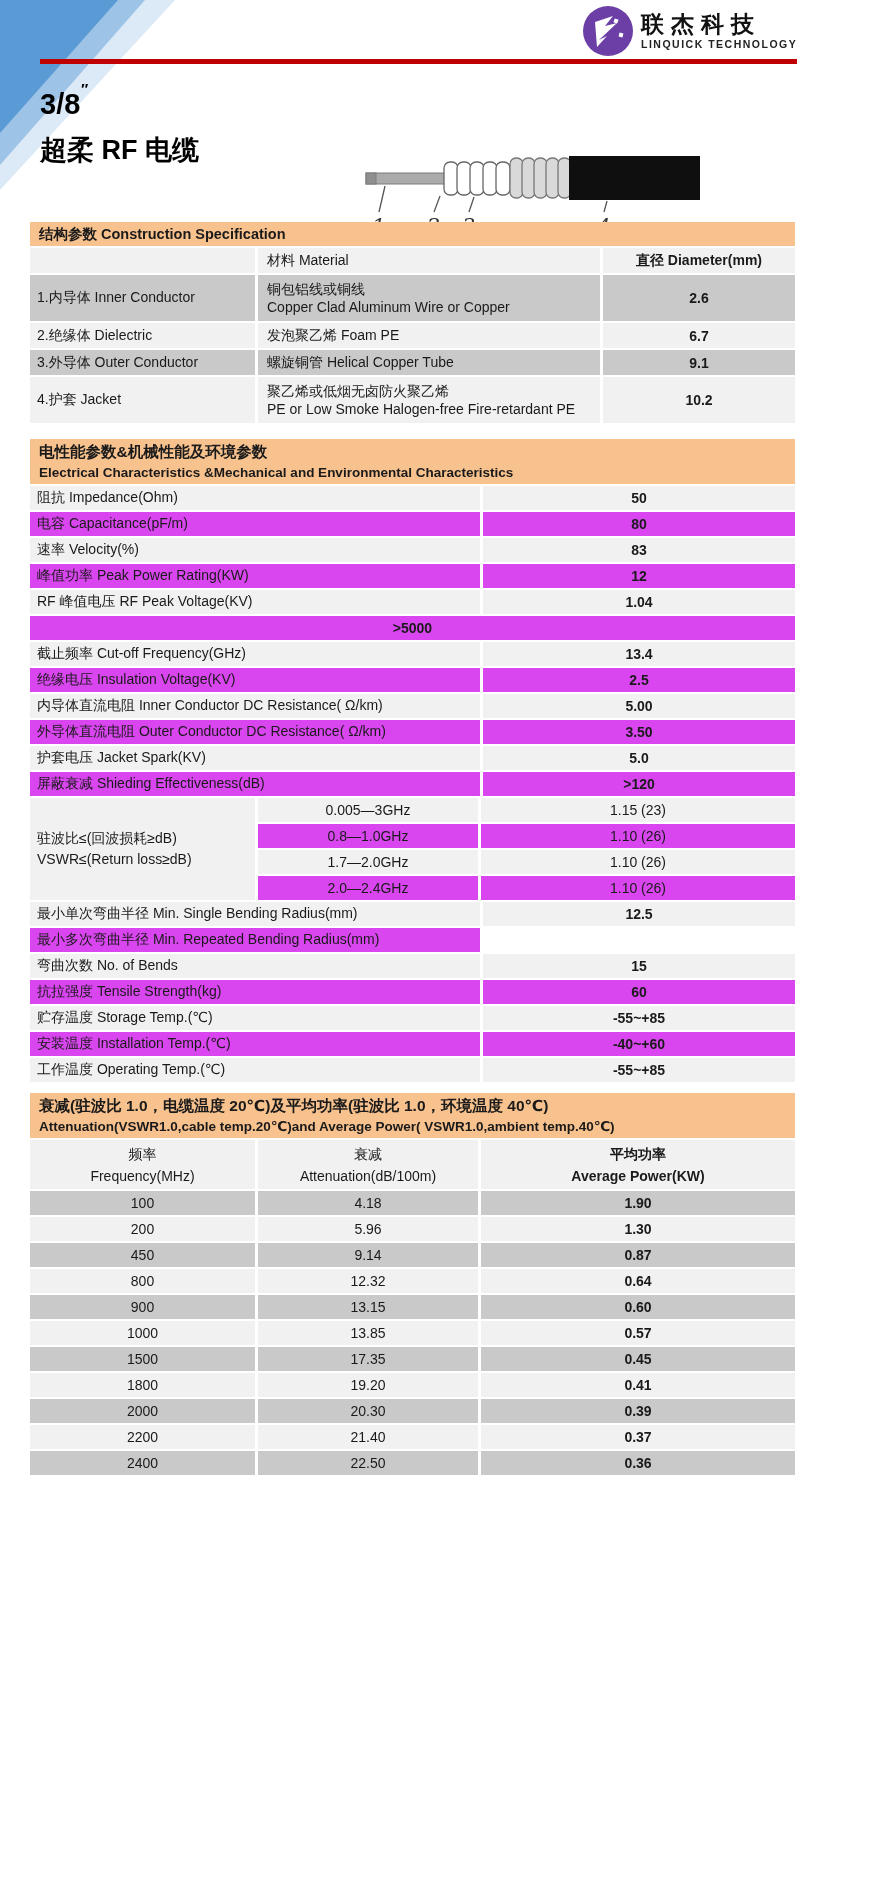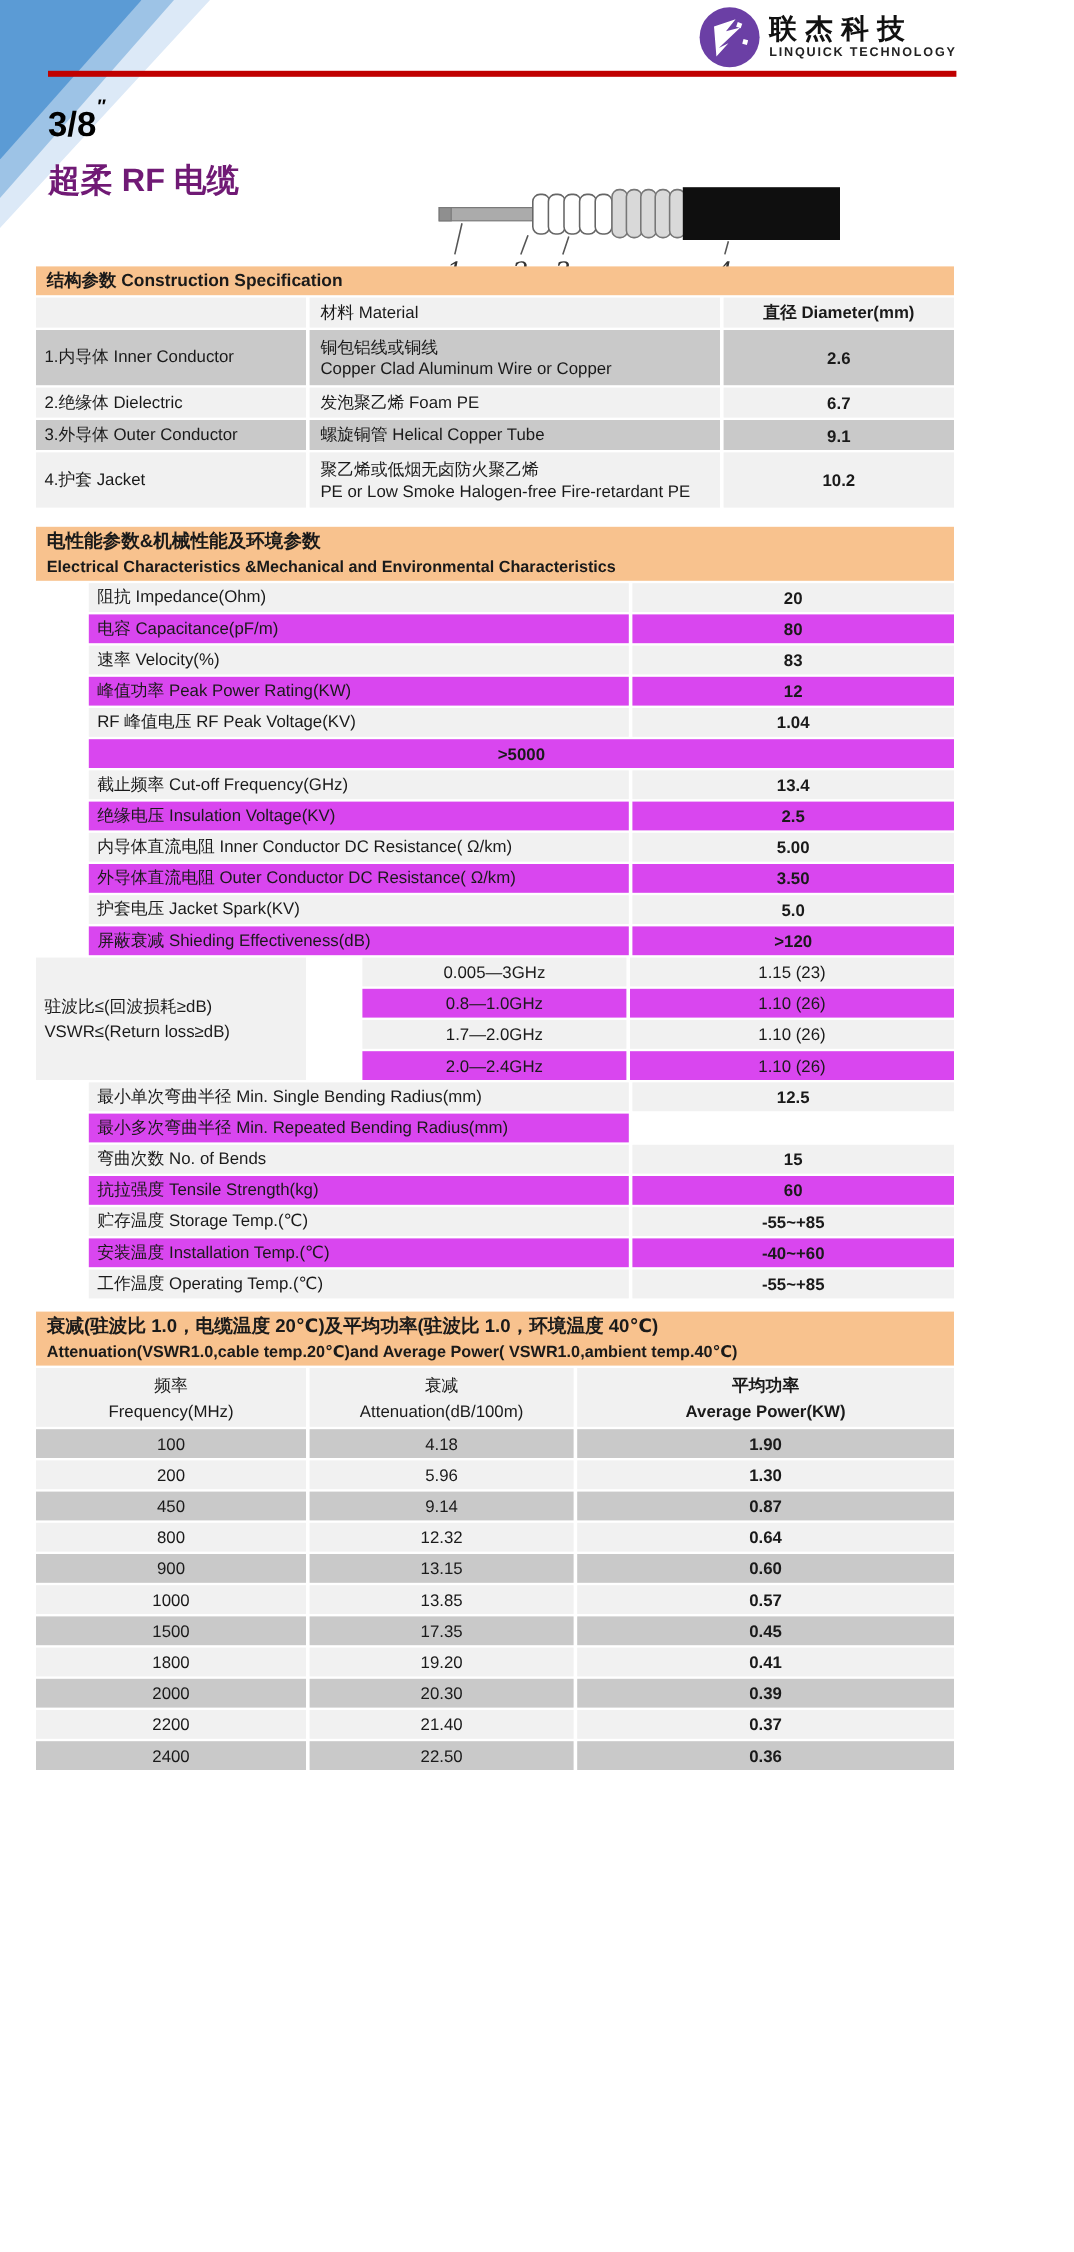--- a/index.html
+++ b/index.html
@@ -19,21 +19,21 @@
   .logo-icon svg { position:absolute; inset:0; }
   .logo-text { display:flex; flex-direction:column; }
   .logo-cn { font-size:23px; font-weight:bold; letter-spacing:7px; color:#111; white-space:nowrap; line-height:26px; }
   .logo-en { font-size:10.5px; font-weight:bold; letter-spacing:1.5px; color:#222; line-height:14px; }
 
   .red-line { position:absolute; left:40px; top:59px; width:757px; height:5px; background:#C00000; }
 
   
   .size-title { position:absolute; left:40px; top:80px; font-size:29px; font-weight:bold; color:#000; }
   .size-title .unit { font-size:15px; vertical-align:20px; font-style:italic; }
-  .main-title { position:absolute; left:40px; top:132px; font-size:27px; font-weight:bold; color:#701a75; }
+  .main-title { position:absolute; left:40px; top:132px; font-size:27px; font-weight:bold; color:#000000; }
 
   
   .diagram { position:absolute; left:358px; top:150px; width:348px; height:92px; }
   .diagram svg { width:100%; height:100%; }
   .diagram text { font-family:"DejaVu Serif","Liberation Serif",serif; font-style:italic; font-size:21px; fill:#333; }
 
   
   .content { position:absolute; left:30px; top:222px; width:765px; }
 
   .band { background:#F8C28E; padding:2px 9px; }
@@ -52,21 +52,21 @@
   .c-mat   { flex:0 0 342px; display:flex; flex-direction:column; justify-content:center; padding-left:9px; font-size:14px; }
   .c-mat div:empty { display:none; }
   .c-dia   { flex:1 1 auto; display:flex; align-items:center; justify-content:center; font-size:14px; font-weight:bold; }
   .c-h  { height:25px; }
   .c-r1 { height:46px; }
   .c-r2 { height:25px; }
   .c-hd .c-mat { font-weight:normal; }
   .c-hd .c-dia { font-weight:bold; }
 
   
-  .erow { display:flex; gap:3px; margin-top:2px; height:24px;margin-left:44px; }
+  .erow { display:flex; gap:3px; margin-top:2px; height:24px; }
   .e-label { flex:0 0 450px; display:flex; align-items:center; padding-left:7px; font-size:14px; }
   .e-value { flex:1 1 auto; display:flex; align-items:center; justify-content:center; font-size:14px; font-weight:bold; }
   .erow.light > div { background:#F1F1F1; }
   .erow.gray  > div { background:#d946ef; }
 
   
   .vswr { display:flex; gap:3px; margin-top:2px; }
   .v-label { flex:0 0 225px; background:#F1F1F1; display:flex; flex-direction:column; justify-content:center; padding-left:7px; font-size:14px; line-height:21px; }
   .v-rows { flex:1 1 auto; display:flex; flex-direction:column; }
   .v-rows .erow { margin-top:0; }
@@ -206,21 +206,21 @@
     <div class="band">
       <div class="cn">电性能参数&amp;机械性能及环境参数</div>
       <div class="en">Electrical Characteristics &amp;Mechanical and Environmental Characteristics</div>
     </div>
 
     <div>
       <div>
 
           <div class="erow light">
             <div class="e-label">阻抗 Impedance(Ohm)</div>
-            <div class="e-value">20</div>
+            <div class="e-value">50</div>
           </div>
 
           <div class="erow gray">
             <div class="e-label">电容 Capacitance(pF/m)</div>
             <div class="e-value">80</div>
           </div>
 
           <div class="erow light">
             <div class="e-label">速率 Velocity(%)</div>
             <div class="e-value">83</div>

